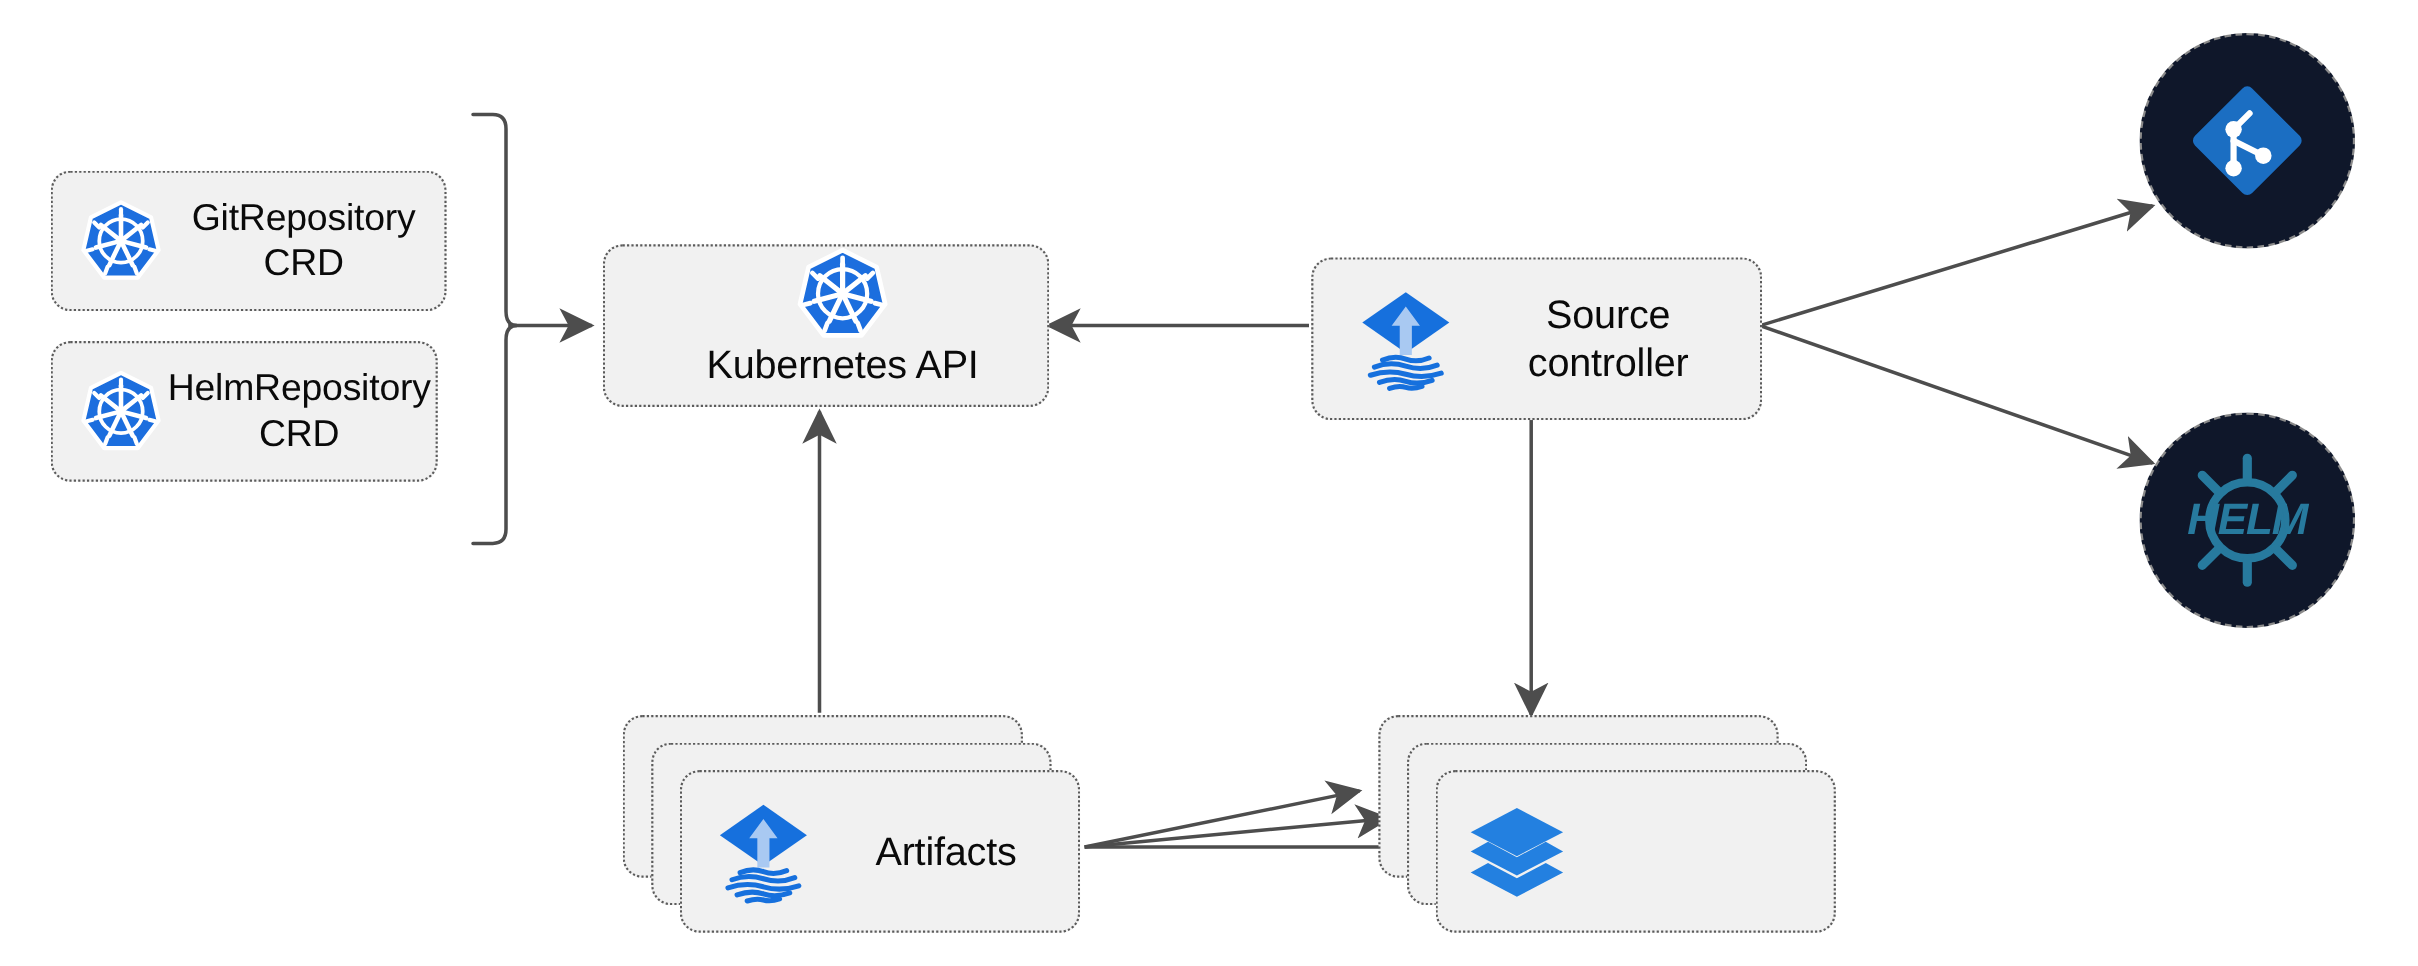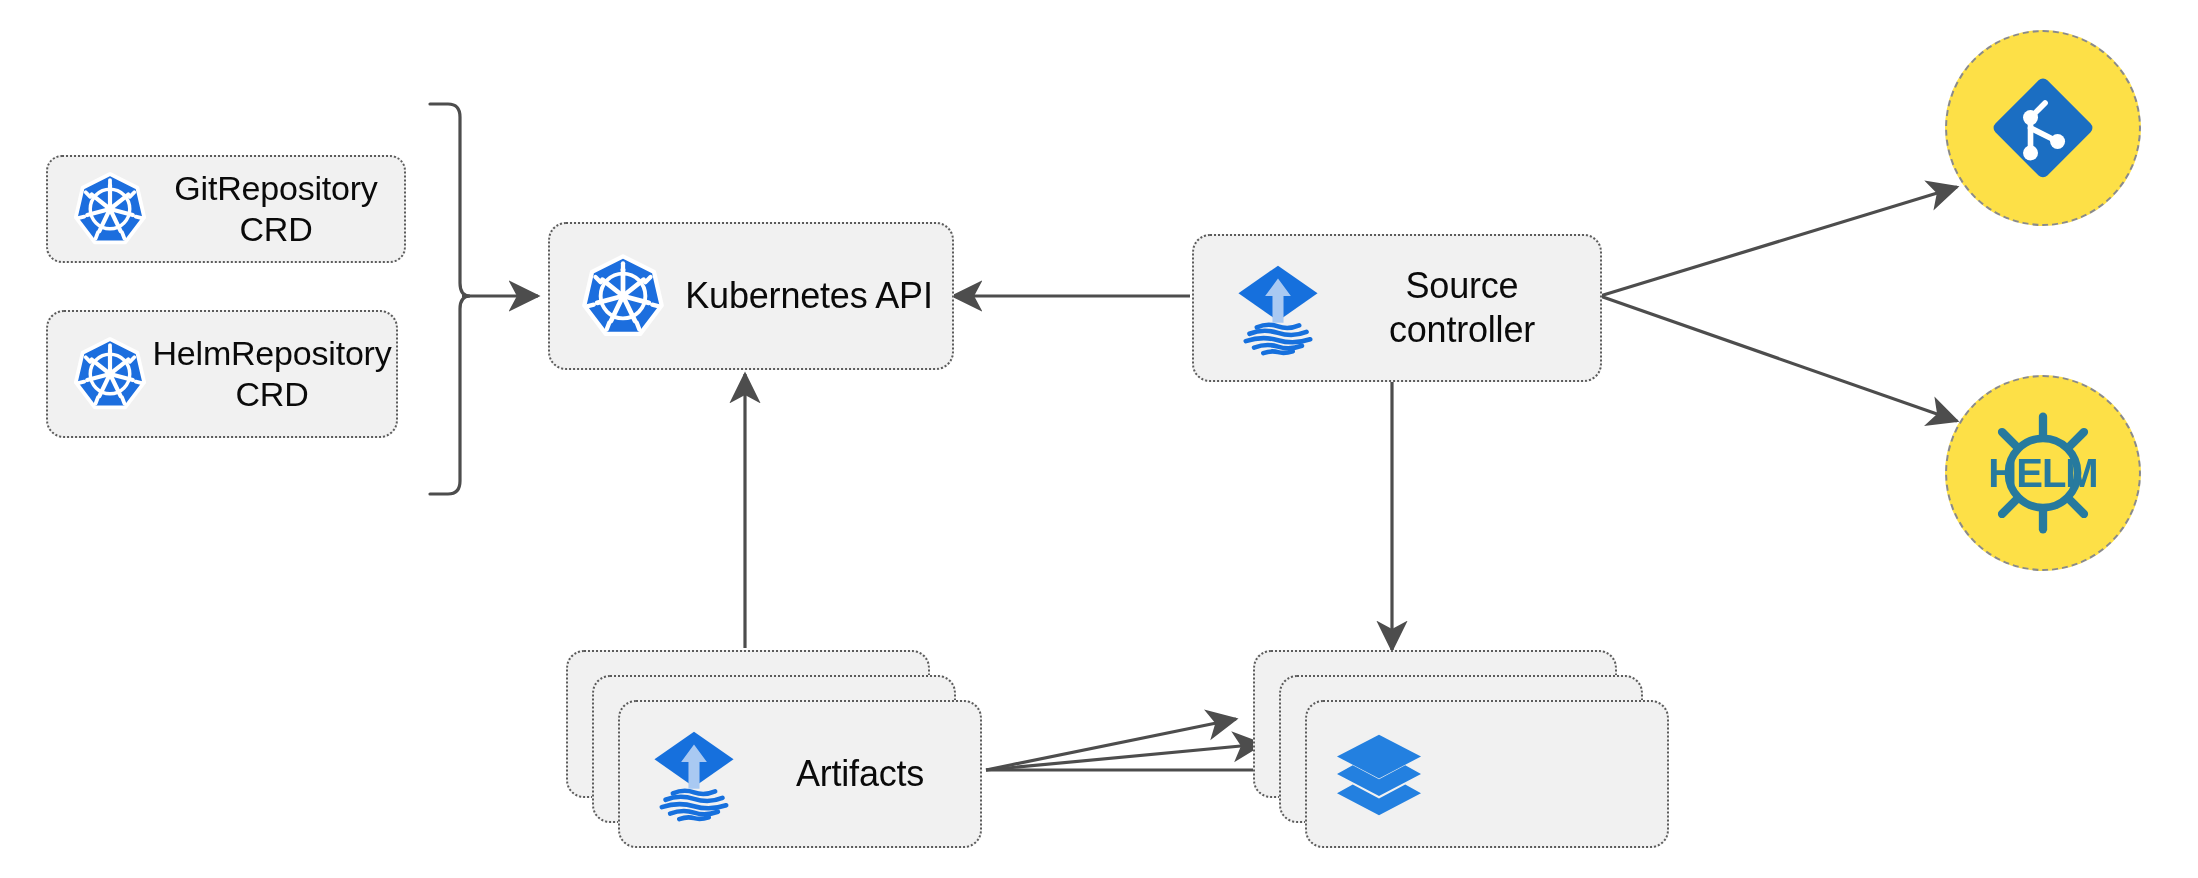--- a/index.html
+++ b/index.html
@@ -49,25 +49,26 @@
     border:2.5px dotted #5b5b5b;
     border-radius:18px;
     z-index:3;
   }
   
   .circle-node{
     position:absolute;
     box-sizing:border-box;
     border:2.5px dashed #8a8a8a;
     border-radius:50%;
-    background:#fde047;
+    background:#0f172a;
     display:flex;
     align-items:center;
     justify-content:center;
     z-index:5;
+    font-style:italic;
   }
   
   #wires{
     position:absolute;
     left:0;top:0;
     width:2198px;height:878px;
     z-index:2;
     pointer-events:none;
   }
   .helm-word{
@@ -107,21 +108,21 @@
 
     <line x1="1600" y1="296" x2="1957" y2="421" stroke="#4d4d4d" stroke-width="3.2" marker-end="url(#ah)"></line>
 
     <g>
       <line x1="986" y1="770" x2="1236" y2="719" stroke="#4d4d4d" stroke-width="3.2" marker-end="url(#ah)"></line>
       <line x1="986" y1="770" x2="1262" y2="744" stroke="#4d4d4d" stroke-width="3.2" marker-end="url(#ah)"></line>
       <line x1="986" y1="770" x2="1288" y2="770" stroke="#4d4d4d" stroke-width="3.2" marker-end="url(#ah)"></line>
     </g>
   </svg>
 
-  <div class="node" style="left:46px; top:155px; width:360px; height:108px; padding-left:24px;border-radius:16px;">
+  <div class="node" style="left:46px; top:155px; width:360px; height:128px; padding-left:24px;">
     <span class="node-icon">
       <svg width="76" height="76" viewBox="0 0 100 100">
         <polygon points="50,4 86,22 95,61 70,94 30,94 5,61 14,22" fill="#1c6ede" stroke="#ffffff" stroke-width="5" stroke-linejoin="round"></polygon>
         <g fill="#ffffff">
           <circle cx="50" cy="50" r="5.5"></circle>
           <circle cx="50" cy="50" r="26" fill="none" stroke="#ffffff" stroke-width="4.5"></circle>
           <g stroke="#ffffff" stroke-width="5.5" stroke-linecap="round">
             <line x1="50" y1="50" x2="50" y2="19"></line>
             <line x1="50" y1="50" x2="74" y2="31"></line>
             <line x1="50" y1="50" x2="80" y2="58"></line>
@@ -171,21 +172,21 @@
             <line x1="16" y1="60" x2="8" y2="62"></line>
             <line x1="24" y1="34" x2="18" y2="28"></line>
           </g>
         </g>
       </svg>
     </span>
     <span class="node-label small" style="flex:1;">HelmRepository
 CRD</span>
   </div>
 
-  <div class="node" style="left:548px; top:222px; width:406px; height:148px; padding-left:30px;">
+  <div class="node" style="left:548px; top:222px; width:406px; height:148px; padding-left:30px;flex-direction:column;">
     <span class="node-icon">
       <svg width="86" height="86" viewBox="0 0 100 100">
         <polygon points="50,4 86,22 95,61 70,94 30,94 5,61 14,22" fill="#1c6ede" stroke="#ffffff" stroke-width="5" stroke-linejoin="round"></polygon>
         <g fill="#ffffff">
           <circle cx="50" cy="50" r="5.5"></circle>
           <circle cx="50" cy="50" r="26" fill="none" stroke="#ffffff" stroke-width="4.5"></circle>
           <g stroke="#ffffff" stroke-width="5.5" stroke-linecap="round">
             <line x1="50" y1="50" x2="50" y2="19"></line>
             <line x1="50" y1="50" x2="74" y2="31"></line>
             <line x1="50" y1="50" x2="80" y2="58"></line>

